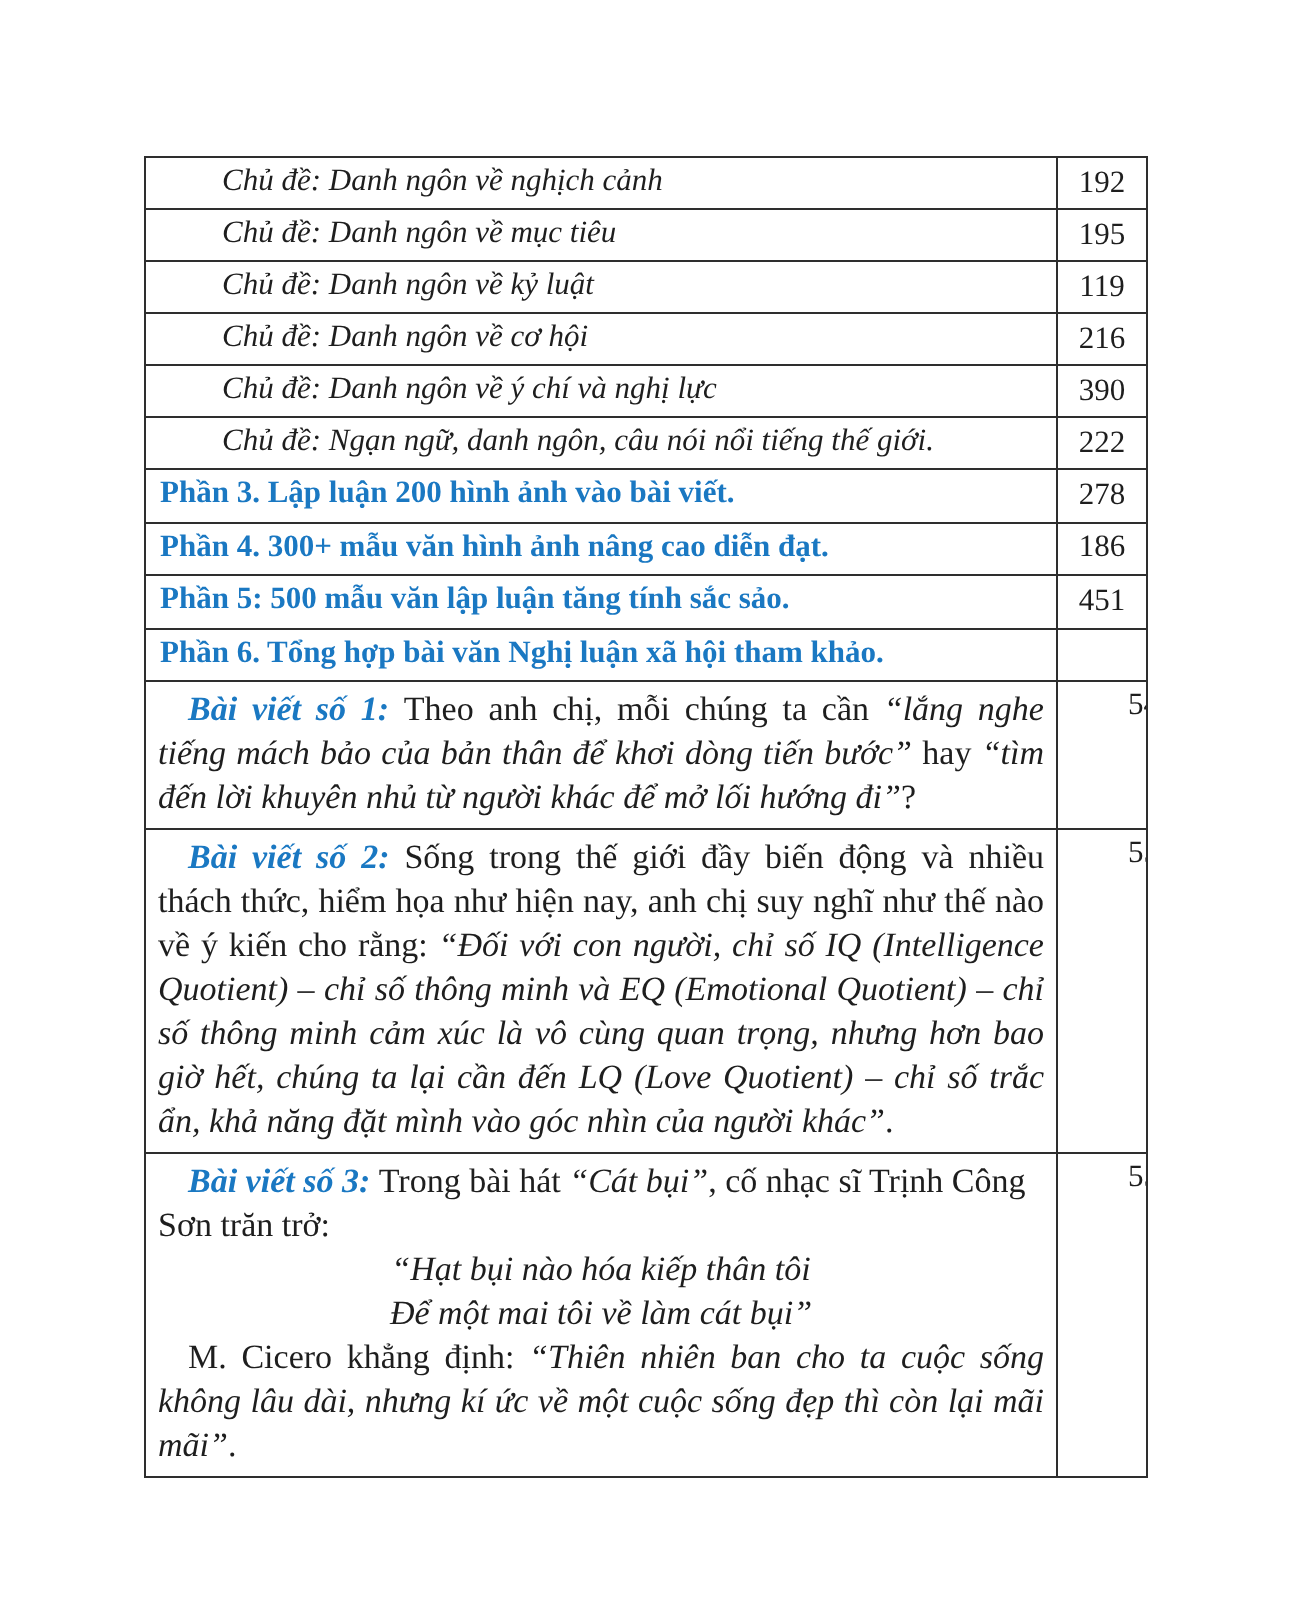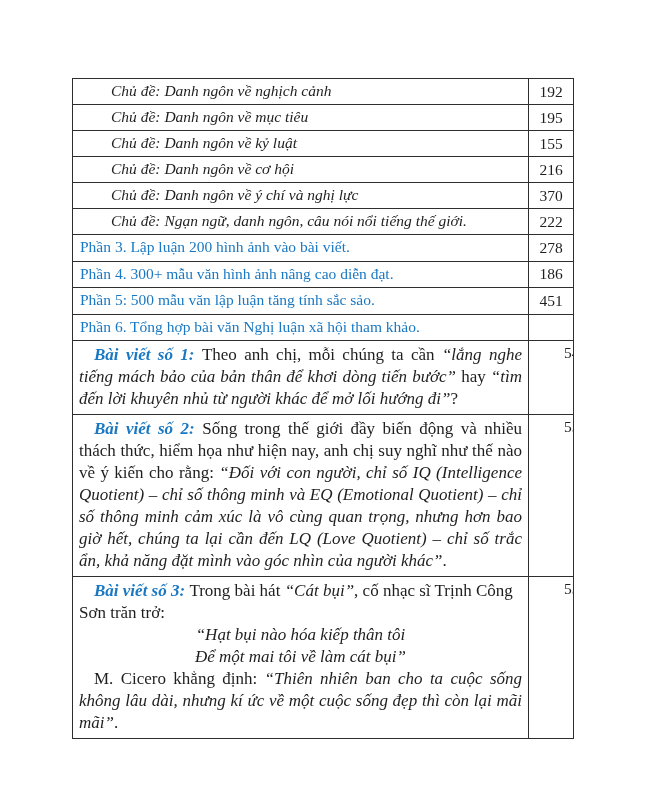--- a/index.html
+++ b/index.html
@@ -20,21 +20,21 @@
     font-size:15.5px;
     vertical-align:middle;
     overflow:hidden;
   }
   tr.topic td.cell-content{
     font-style:italic;
     padding:1px 4px 2px 38px;
     height:22px;
   }
   tr.section td.cell-content{
-    font-weight:normal;
+    font-weight:bold;
     color:var(--blue,#1a78c2);
     padding:1px 4px 2px 7px;
     height:22.5px;
     margin-left:28px;
   }
   td.cell-page{
     text-align:center;
     padding:0 2px;
   }
   tr.essay td.cell-content{
@@ -69,29 +69,29 @@
         <tr class="topic">
           <td class="cell-content">Chủ đề: Danh ngôn về nghịch cảnh</td>
           <td class="cell-page">192</td>
         </tr>
         <tr class="topic">
           <td class="cell-content">Chủ đề: Danh ngôn về mục tiêu</td>
           <td class="cell-page">195</td>
         </tr>
         <tr class="topic">
           <td class="cell-content">Chủ đề: Danh ngôn về kỷ luật</td>
-          <td class="cell-page">155</td>
+          <td class="cell-page">119</td>
         </tr>
         <tr class="topic">
           <td class="cell-content">Chủ đề: Danh ngôn về cơ hội</td>
           <td class="cell-page">216</td>
         </tr>
         <tr class="topic">
           <td class="cell-content">Chủ đề: Danh ngôn về ý chí và nghị lực</td>
-          <td class="cell-page">370</td>
+          <td class="cell-page">390</td>
         </tr>
         <tr class="topic">
           <td class="cell-content">Chủ đề: Ngạn ngữ, danh ngôn, câu nói nổi tiếng thế giới.</td>
           <td class="cell-page">222</td>
         </tr>
         <tr class="section">
           <td class="cell-content">Phần 3. Lập luận 200 hình ảnh vào bài viết.</td>
           <td class="cell-page">278</td>
         </tr>
         <tr class="section">

